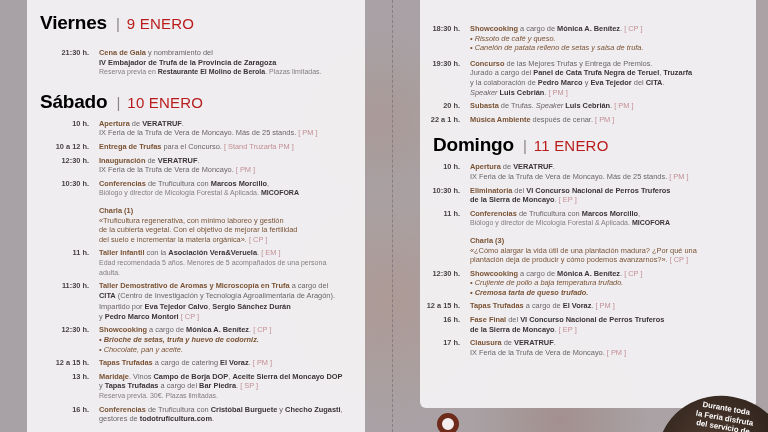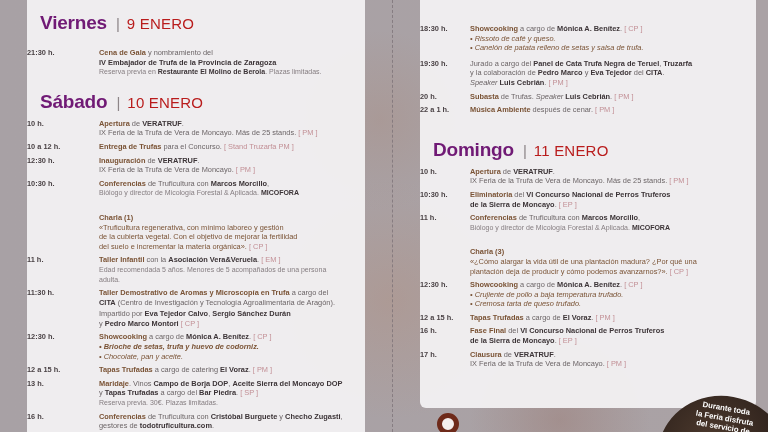--- a/index.html
+++ b/index.html
@@ -24,33 +24,33 @@
   }
   .panel {
     position: absolute;
     background: rgba(241,240,241,0.96);
     padding: 10px 0 0 0;
   }
   .panel.left { left: 27px; top: -2px; width: 338px; height: 440px; }
   .panel.right { left: 420px; top: -10px; width: 336px; height: 418px; border-radius: 0 0 6px 6px; }
 
   .day-head { display: flex; align-items: baseline; margin-left: 13px; }
-  .day-name { font-weight: 700; font-size: 19px; color: #701a75; letter-spacing: -0.2px; }
+  .day-name { font-weight: 700; font-size: 19px; color: #000000; letter-spacing: -0.2px; }
   .day-sep { font-size: 15px; color: #8d8588; margin: 0 7px 0 9px; }
   .day-date { font-size: 15px; color: #b91c1c; letter-spacing: 0.2px; }
 
   .event { display: flex; margin-top: 4px; font-size: 7.4px; line-height: 9.6px; }
-  .time { width: 72px; padding-right: 10px; font-weight: 700; color: #4a4245; flex-shrink: 0; }
+  .time { width: 72px; text-align: right; padding-right: 10px; font-weight: 700; color: #4a4245; flex-shrink: 0; }
   .body { flex: 1; padding-right: 16px; }
   .body .line { display: block; }
   .hl { font-weight: 700; color: #7a5335; }
   .b { font-weight: 700; color: #3c3437; }
   .tag { color: #c28f95; }
   .it { font-style: italic; }
-  .charla { font-weight: 700; color: #7a5335; margin-top: 15px; display: block; }
+  .charla { font-weight: 700; color: #7a5335; margin-top: 8px; display: block; }
   .note { color: #857d80; font-size: 7px; }
 
   .right .time { width: 50px; }
 
   .deco-ring {
     position: absolute; left: 437px; top: 413px; width: 22px; height: 22px;
     border-radius: 50%; border: 5px solid #6e2a1a; background: #f4efee;
   }
   .badge {
     position: absolute; left: 658px; top: 396px; width: 130px; height: 120px;
@@ -186,41 +186,42 @@
     <div class="body">
       <span class="line"><span class="hl">Showcooking</span><span> a cargo de </span><span class="b">Mónica A. Benítez</span><span>.</span><span class="tag"> [ CP ]</span></span>
       <span class="line it hl" style="font-weight:400">• Rissoto de café y queso.</span>
       <span class="line it hl" style="font-weight:400">• Canelón de patata relleno de setas y salsa de trufa.</span>
     </div>
   </div>
 
   <div class="event" style="margin-top:6px">
     <div class="time">19:30 h.</div>
     <div class="body">
+      <span class="line"><span class="hl">Concurso</span><span> de las Mejores Trufas y Entrega de Premios.</span></span>
       <span class="line"><span>Jurado a cargo del </span><span class="b">Panel de Cata Trufa Negra de Teruel</span><span>, </span><span class="b">Truzarfa</span></span>
       <span class="line"><span>y la colaboración de </span><span class="b">Pedro Marco</span><span> y </span><span class="b">Eva Tejedor</span><span> del </span><span class="b">CITA</span><span>.</span></span>
       <span class="line"><span class="it">Speaker </span><span class="b">Luis Cebrián</span><span>.</span><span class="tag"> [ PM ]</span></span>
     </div>
   </div>
 
   <div class="event">
     <div class="time">20 h.</div>
     <div class="body">
       <span class="line"><span class="hl">Subasta</span><span> de Trufas. </span><span class="it">Speaker </span><span class="b">Luis Cebrián</span><span>.</span><span class="tag"> [ PM ]</span></span>
     </div>
   </div>
 
   <div class="event">
     <div class="time">22 a 1 h.</div>
     <div class="body">
       <span class="line"><span class="hl">Música Ambiente</span><span> después de cenar.</span><span class="tag"> [ PM ]</span></span>
     </div>
   </div>
 
-  <div class="day-head" style="margin-top:24px">
+  <div class="day-head" style="margin-top:10px">
     <span class="day-name">Domingo</span>
     <span class="day-sep">|</span>
     <span class="day-date">11 ENERO</span>
   </div>
 
   <div class="event" style="margin-top:6px">
     <div class="time">10 h.</div>
     <div class="body">
       <span class="line"><span class="hl">Apertura</span><span> de </span><span class="b">VERATRUF</span><span>.</span></span>
       <span class="line"><span>IX Feria de la Trufa de Vera de Moncayo. Más de 25 stands.</span><span class="tag"> [ PM ]</span></span>
@@ -244,21 +245,21 @@
       <span class="line hl" style="font-weight:400">«¿Cómo alargar la vida útil de una plantación madura? ¿Por qué una</span>
       <span class="line"><span class="hl" style="font-weight:400">plantación deja de producir y cómo podemos avanzarnos?».</span><span class="tag"> [ CP ]</span></span>
     </div>
   </div>
 
   <div class="event">
     <div class="time">12:30 h.</div>
     <div class="body">
       <span class="line"><span class="hl">Showcooking</span><span> a cargo de </span><span class="b">Mónica A. Benítez</span><span>.</span><span class="tag"> [ CP ]</span></span>
       <span class="line it hl" style="font-weight:400">• Crujiente de pollo a baja temperatura trufado.</span>
-      <span class="line it hl" style="font-weight:400">• Cremosa tarta de queso trufado.</span>
+      <span class="line it hl" style="font-weight:700">• Cremosa tarta de queso trufado.</span>
     </div>
   </div>
 
   <div class="event">
     <div class="time">12 a 15 h.</div>
     <div class="body">
       <span class="line"><span class="hl">Tapas Trufadas</span><span> a cargo de </span><span class="b">El Voraz</span><span>.</span><span class="tag"> [ PM ]</span></span>
     </div>
   </div>
 

